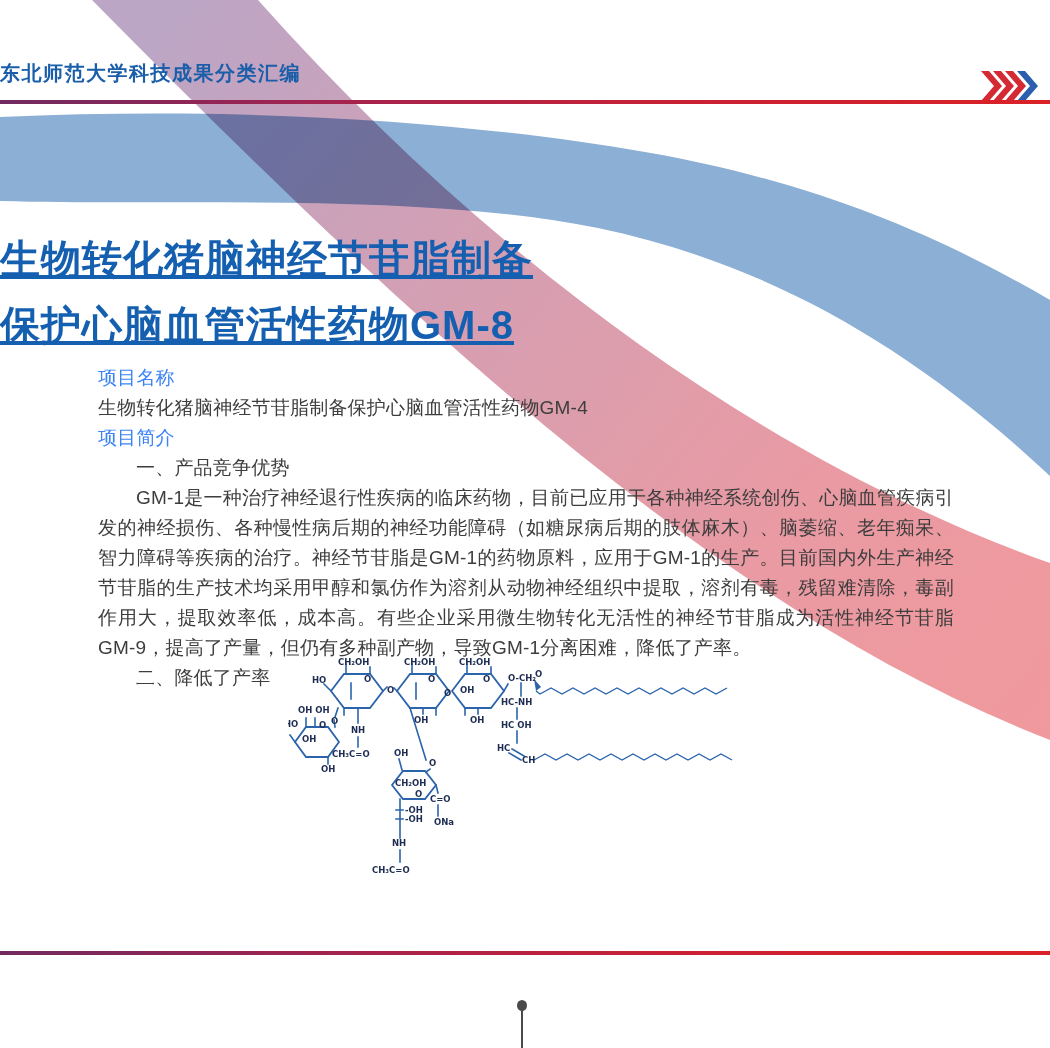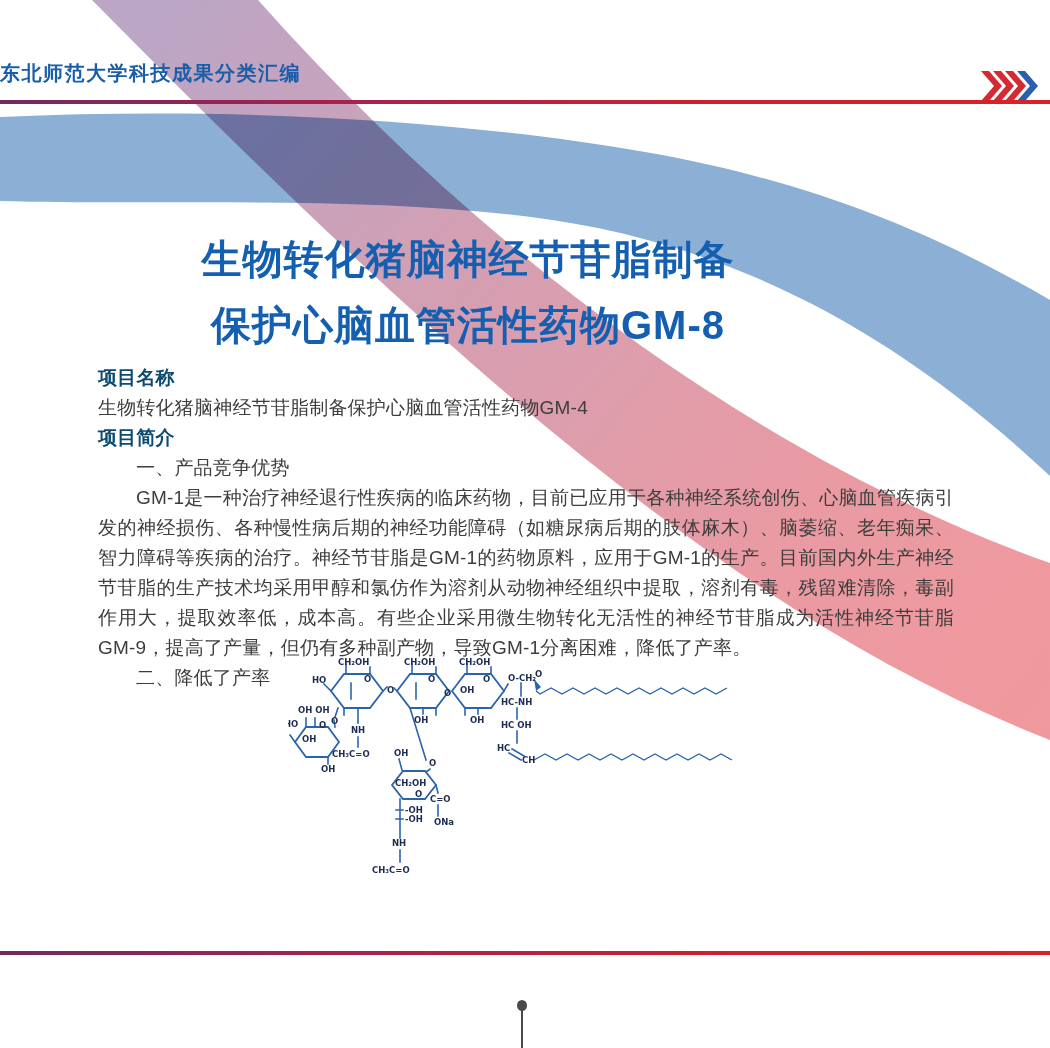--- a/index.html
+++ b/index.html
@@ -11,29 +11,29 @@
   .hline{position:absolute;left:0;width:1050px;height:4px;z-index:3;
     background:linear-gradient(90deg,#702a60 0%,#a22350 30%,#c92134 65%,#da2127 100%);}
   #topline{top:100px}
   #bottomline{top:951px}
   .header-title{
     position:absolute;top:60px;left:0;width:890px;z-index:3;
     font-size:20px;font-weight:bold;color:#1a5ea9;letter-spacing:1.5px;
   }
   .chevrons{position:absolute;top:71px;left:981px;z-index:3}
   .page-title{
-    position:absolute;top:226px;left:0;width:936px;text-align:center;z-index:2;
-    color:#145fb0;font-weight:bold;font-size:40px;line-height:66px;letter-spacing:1px;
+    position:absolute;top:226px;left:0;width:936px;text-align:left;z-index:2;
+    color:#145fb0;font-weight:bold;font-size:40px;line-height:66px;letter-spacing:1px;text-decoration:underline;
   }
   .content{
     position:absolute;top:363px;left:98px;width:856px;z-index:2;
     font-size:19px;line-height:30px;color:#3d3d3d;letter-spacing:.2px;
   }
   .content p{margin:0;text-align:justify}
-  .blue-label{color:#0c4a6e;font-weight:bold}
+  .blue-label{color:#3b82f6;font-weight:normal}
   .indent{text-indent:2em}
   .chem-spacer{height:196px}
   .chem{position:absolute;left:288px;top:650px;z-index:2}
   .chem text{font-family:"DejaVu Sans",sans-serif;font-weight:bold;font-size:8.5px;fill:#1d2c52}
   .chem .bond{stroke:#2b64ab;stroke-width:1.6;fill:none;stroke-linecap:square}
   .chem .ring{stroke:#2b64ab;stroke-width:1.8;fill:none}
   .chem .chain{stroke:#2b64ab;stroke-width:1.4;fill:none}
   .footer-dot{position:absolute;left:517px;top:1000px;width:10px;height:11px;border-radius:50%;background:#4a4a4a;z-index:3}
   .footer-line{position:absolute;left:521px;top:1010px;width:2px;height:38px;background:#4a4a4a;z-index:3}
 </style>

